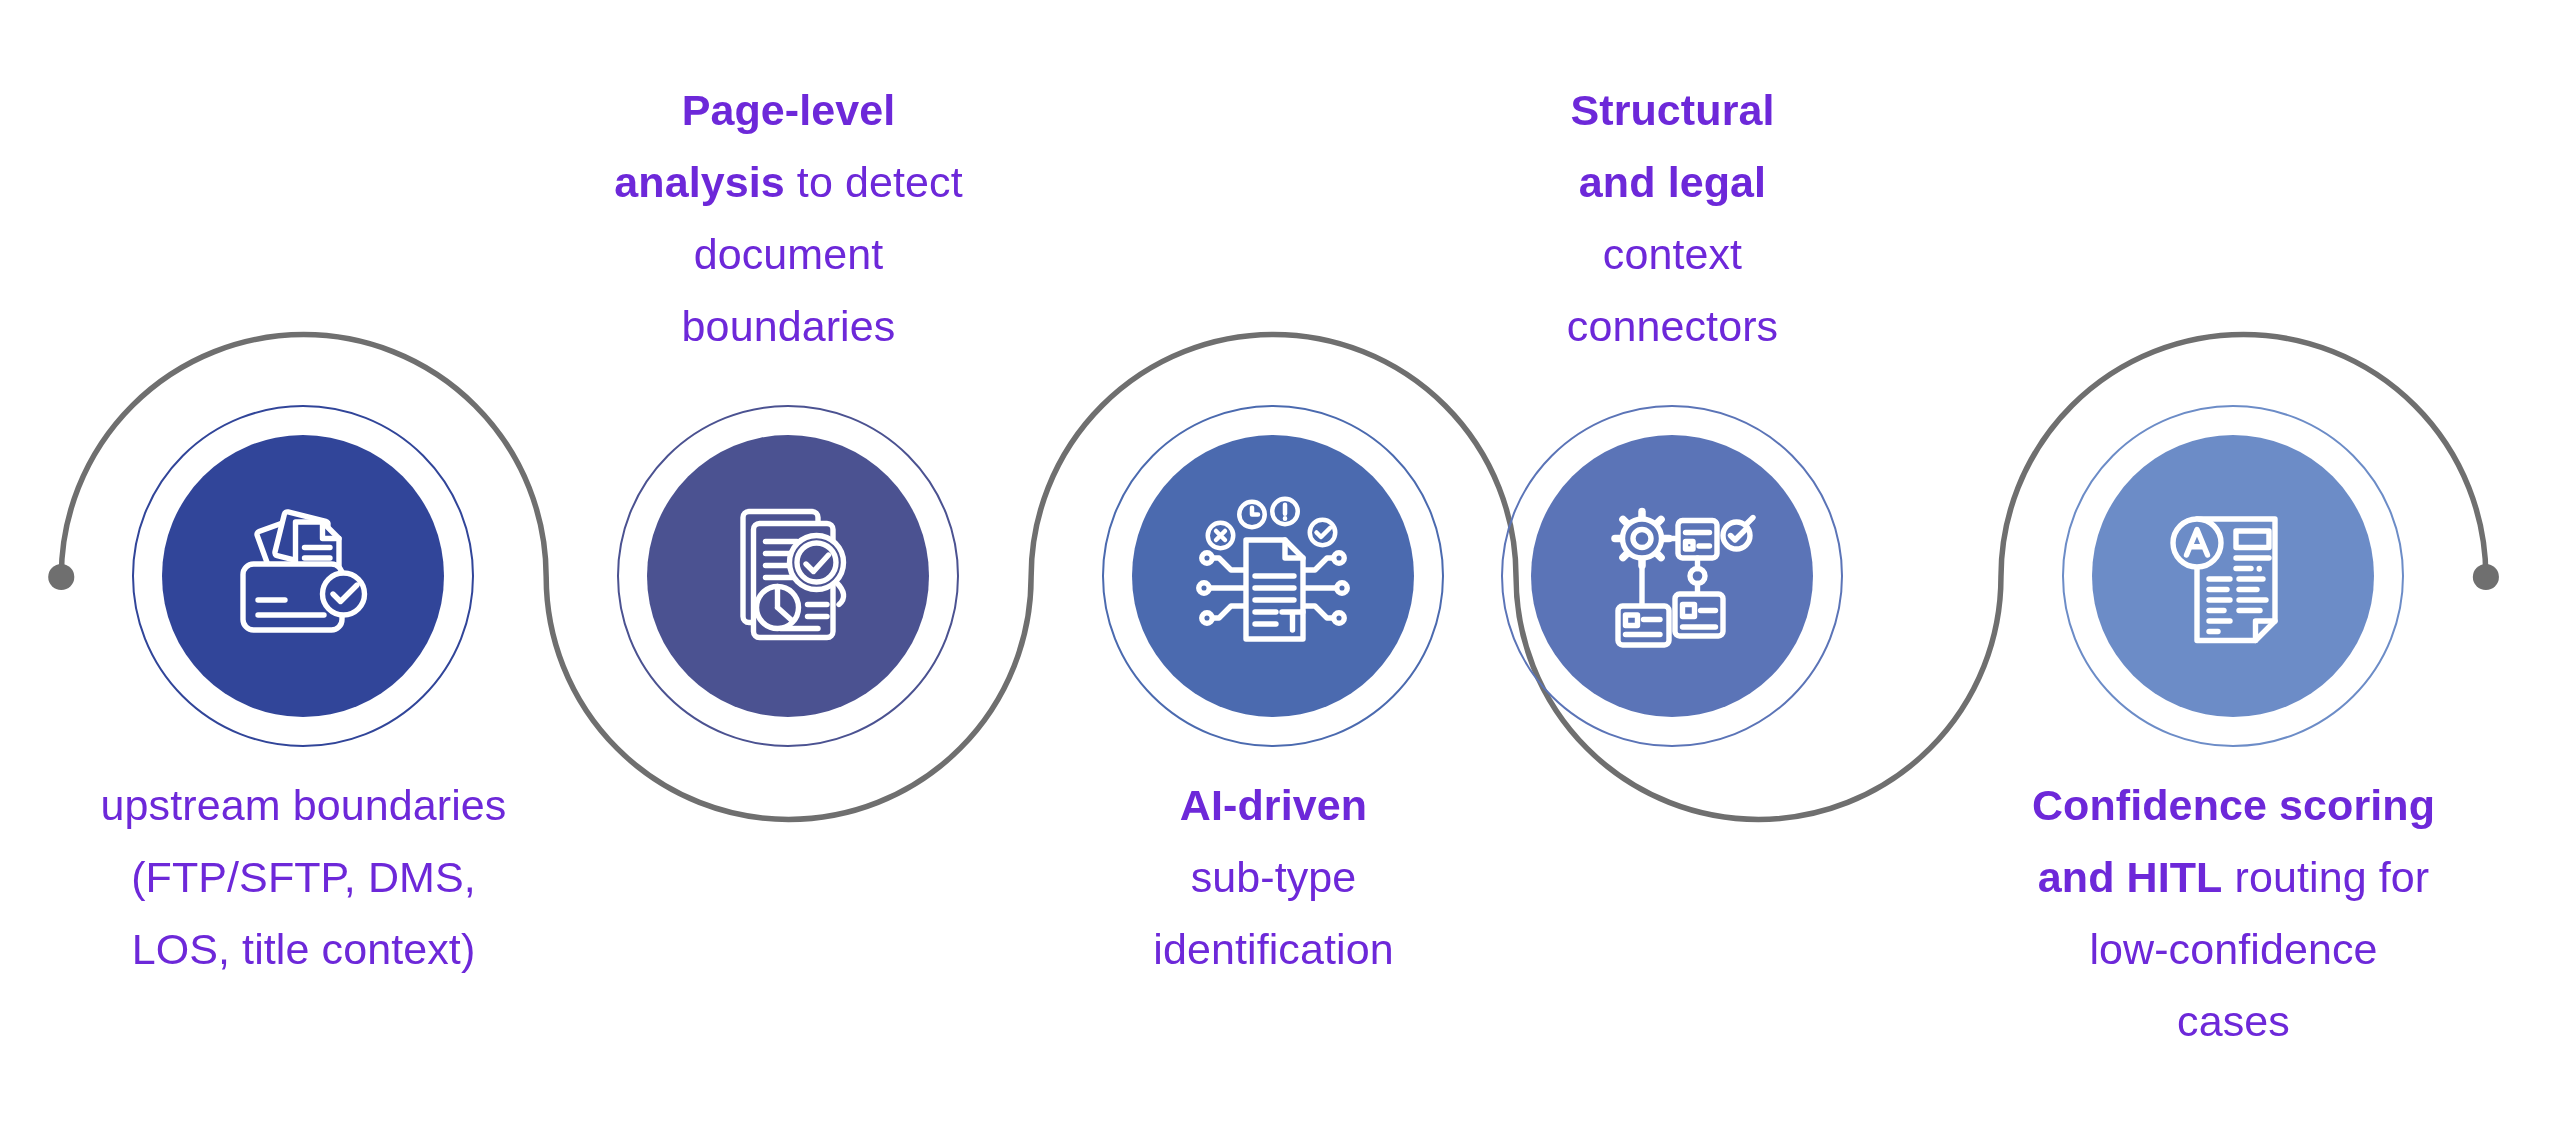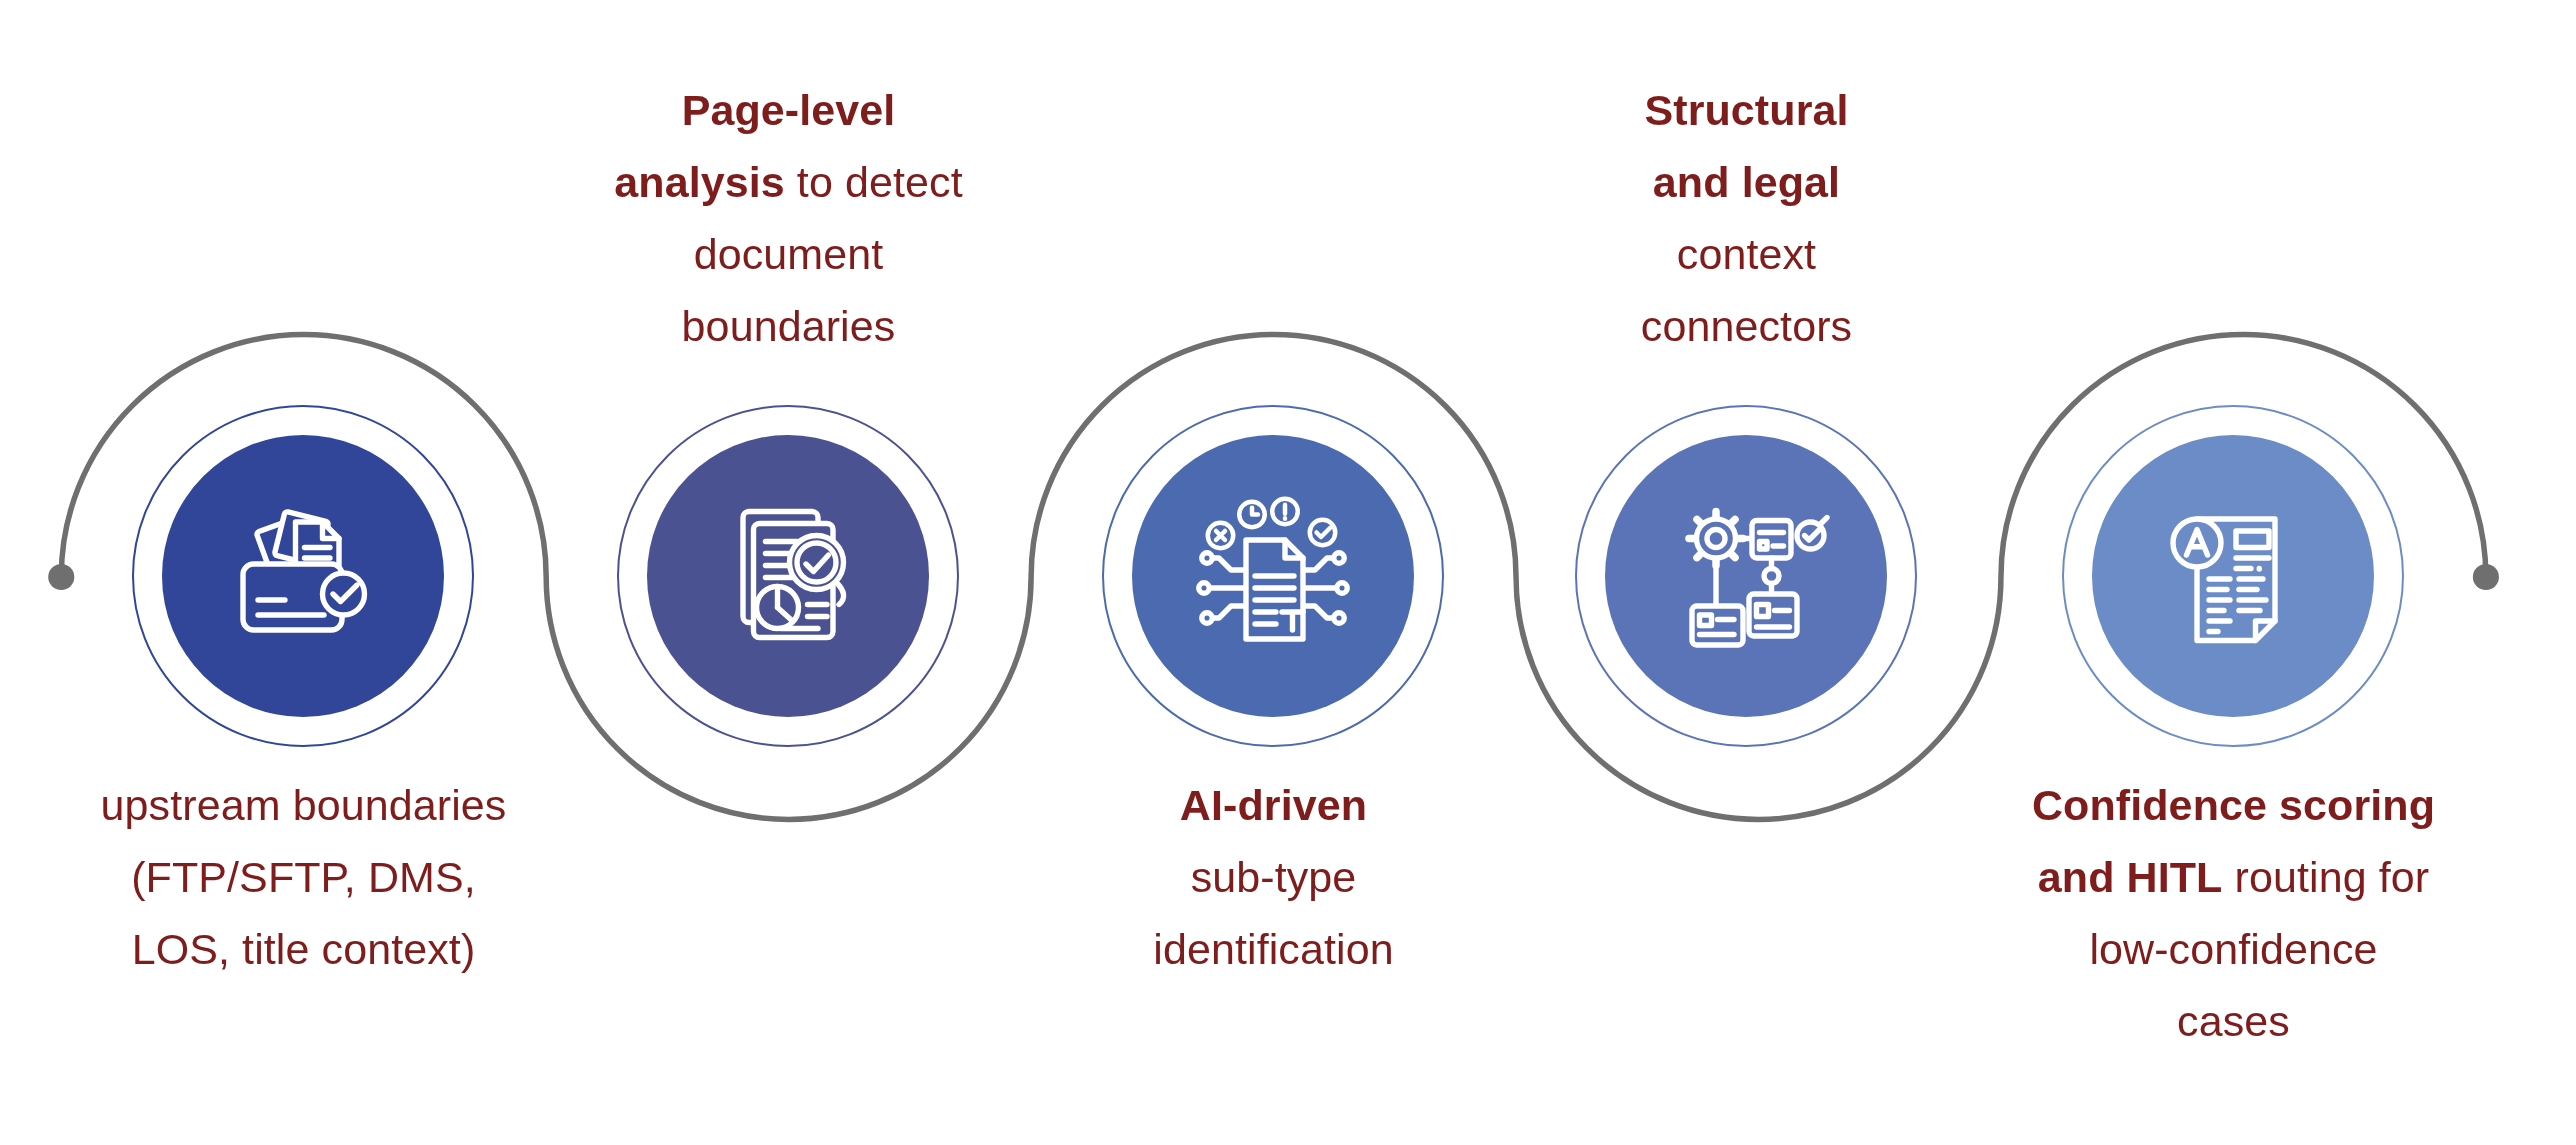--- a/index.html
+++ b/index.html
@@ -10,21 +10,21 @@
     position: relative;
     overflow: hidden;
   }
   .canvas { position: absolute; left: 0; top: 0; width: 2576px; height: 1145px; }
   .flow-svg { position: absolute; left: 0; top: 0; }
 
   .step { position: absolute; top: 0; height: 1145px; width: 481px; }
   .step-1 { left: 63px;  }
   .step-2 { left: 548px; }
   .step-3 { left: 1033px;}
-  .step-4 { left: 1506px;}
+  .step-4 { left: 1432px;}
   .step-5 { left: 1993px;}
 
   .ring {
     position: absolute; left: 69px; top: 405px;
     width: 338px; height: 338px;
     border: 2.7px solid var(--c);
     border-radius: 50%;
     box-sizing: content-box;
   }
   .disc {
@@ -35,21 +35,21 @@
     display: flex; align-items: center; justify-content: center;
   }
   .disc svg { width: 180px; height: 180px; }
   .icon-stroke { fill: none; stroke: #ffffff; stroke-width: 3.6; stroke-linecap: round; stroke-linejoin: round; }
 
   .label {
     position: absolute; left: 0; width: 481px;
     text-align: center;
     font-size: 43px;
     line-height: 72px;
-    color: #7f1d1d;
+    color: #6d28d9;
     letter-spacing: 0.1px;
   }
   .label.above { top: 74px; }
   .label.below { top: 769px; }
   .label .b { font-weight: 700; }
 </style>
 </head>
 <body style="background: rgb(255, 255, 255);">
 
 <div class="canvas">

